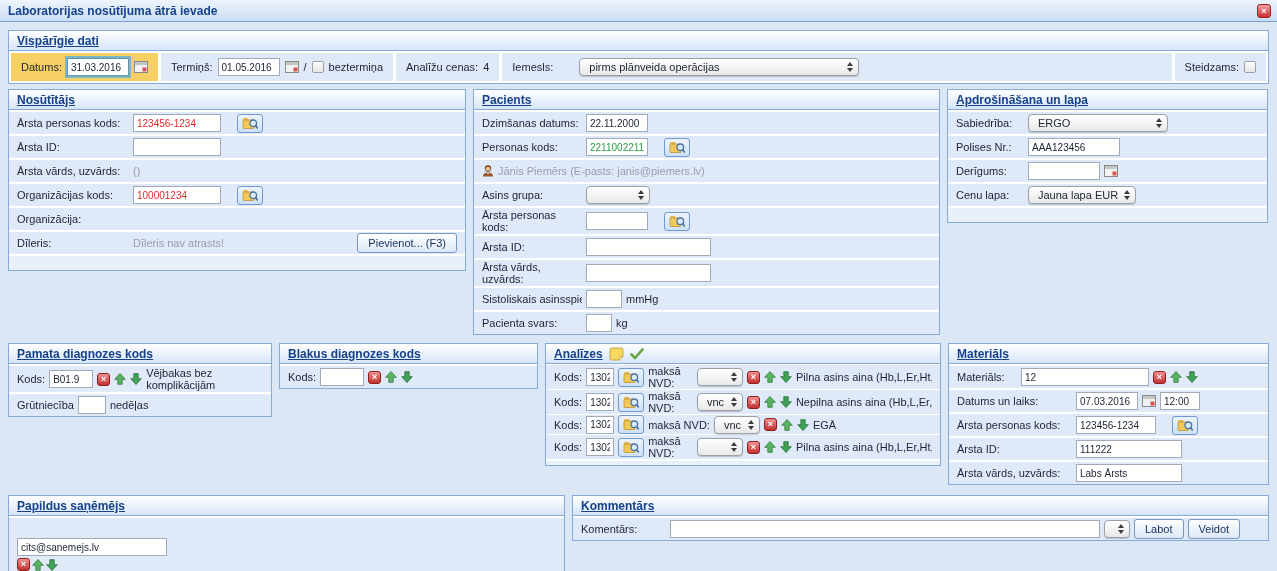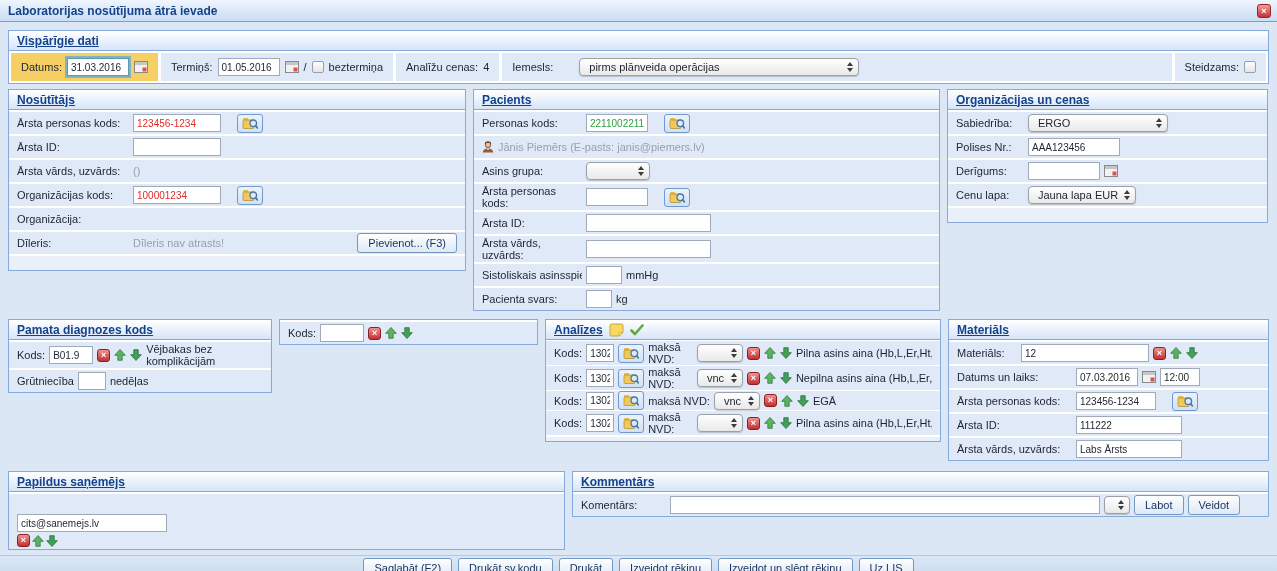--- a/index.html
+++ b/index.html
@@ -260,20 +260,24 @@
         <button class="btn push-right">Pievienot... (F3)</button>
       </div>
       <div class="filler"></div>
     </div>
 
     <div class="box c-pacients">
       <div class="box-header">
         <span>Pacients</span>
       </div>
       <div class="row">
+        <span class="lbl">Dzimšanas datums:</span>
+        <input class="inp w62" value="22.11.2000" style="">
+      </div>
+      <div class="row">
         <span class="lbl">Personas kods:</span>
         <input class="inp w62 green" value="22110022110" style="">
         <button class="btn-ic gap12">
             <svg width="16" height="13">
               <use href="#i-search"></use>
             </svg>
           </button>
       </div>
       <div class="row">
         <svg width="12" height="12">
@@ -315,21 +319,21 @@
       </div>
       <div class="row">
         <span class="lbl">Pacienta svars:</span>
         <input class="inp w26" value="" style="">
         <span>kg</span>
       </div>
     </div>
 
     <div class="box c-apdros">
       <div class="box-header">
-        <span>Organizācijas un cenas</span>
+        <span>Apdrošināšana un lapa</span>
       </div>
       <div class="row">
         <span class="lbl">Sabiedrība:</span>
         <span class="select sw140">
           <span class="sel-text">ERGO</span>
           <span class="stepper">
               <i class="up"></i>
               <i class="dn"></i>
             </span>
         </span>
@@ -380,20 +384,23 @@
         <span>Vējbakas bez komplikācijām</span>
       </div>
       <div class="row">
         <span>Grūtniecība</span>
         <input class="inp w28" value="" style="">
         <span>nedēļas</span>
       </div>
     </div>
 
     <div class="box c-blakus">
+      <div class="box-header">
+        <span>Blakus diagnozes kods</span>
+      </div>
       <div class="row">
         <span>Kods:</span>
         <input class="inp w44" value="" style="">
         <span class="ico-del">×</span>
         <svg class="arrow" width="12" height="12">
             <use href="#i-up"></use>
           </svg>
         <svg class="arrow" width="12" height="12">
             <use href="#i-dn"></use>
           </svg>

